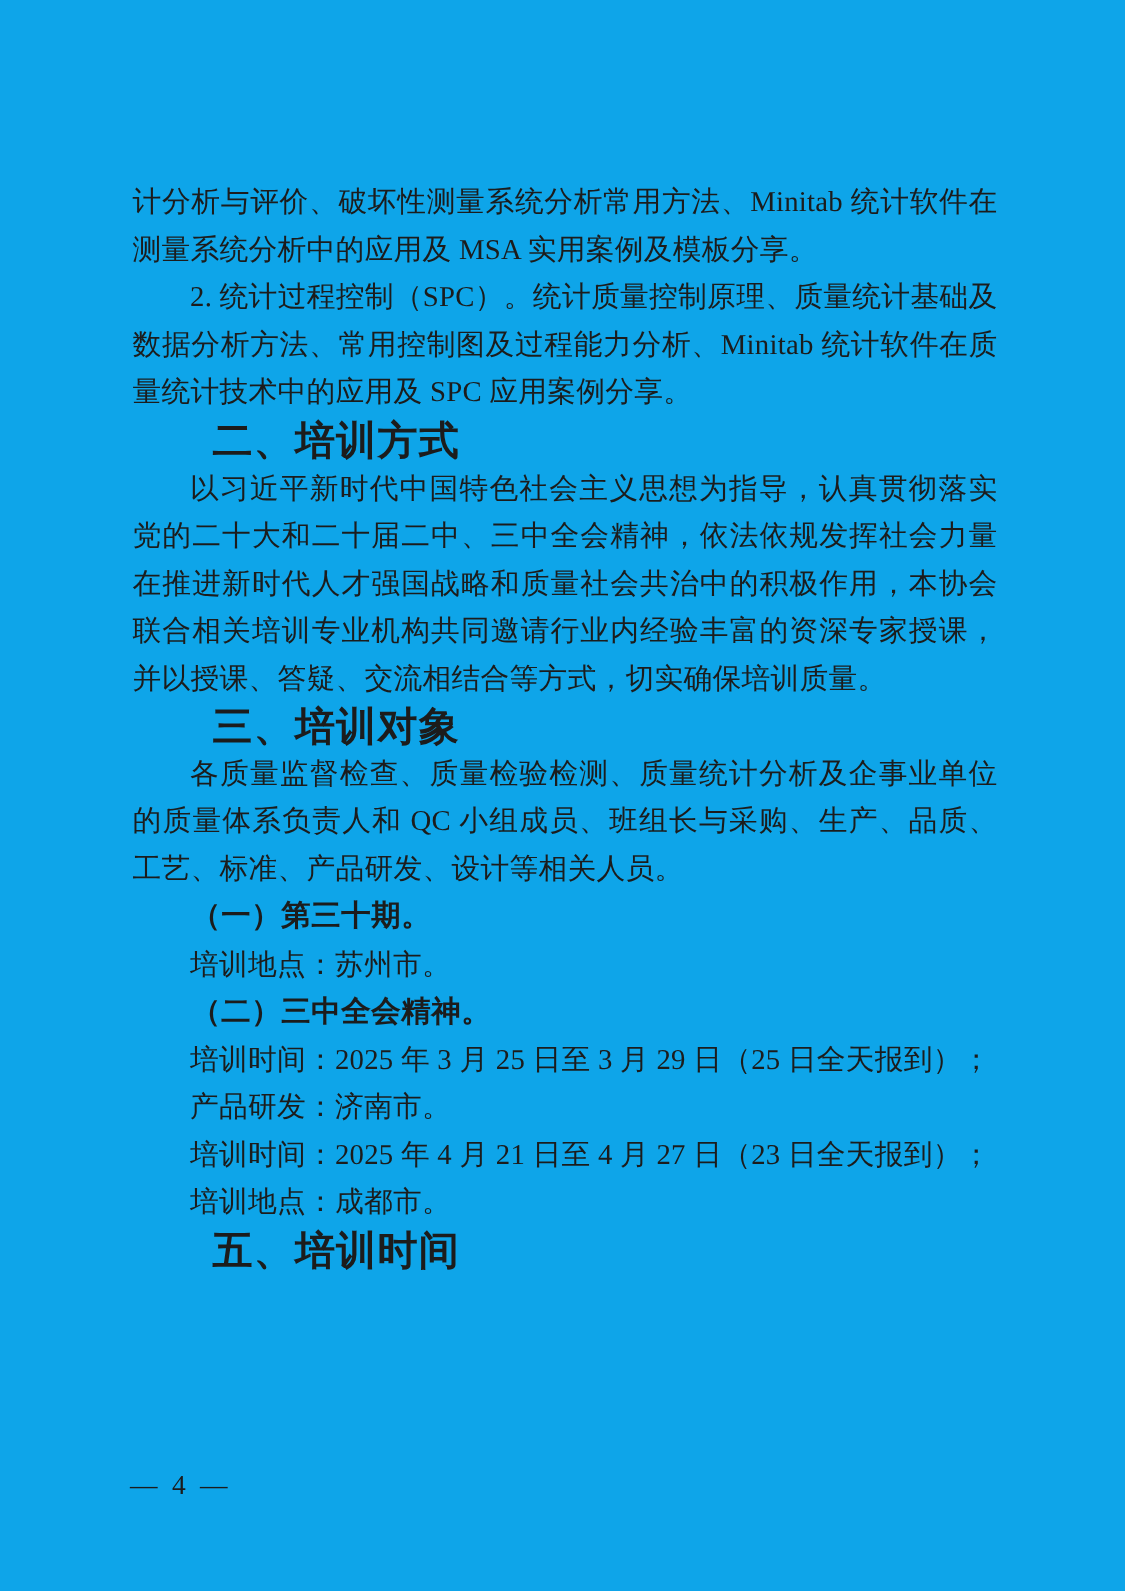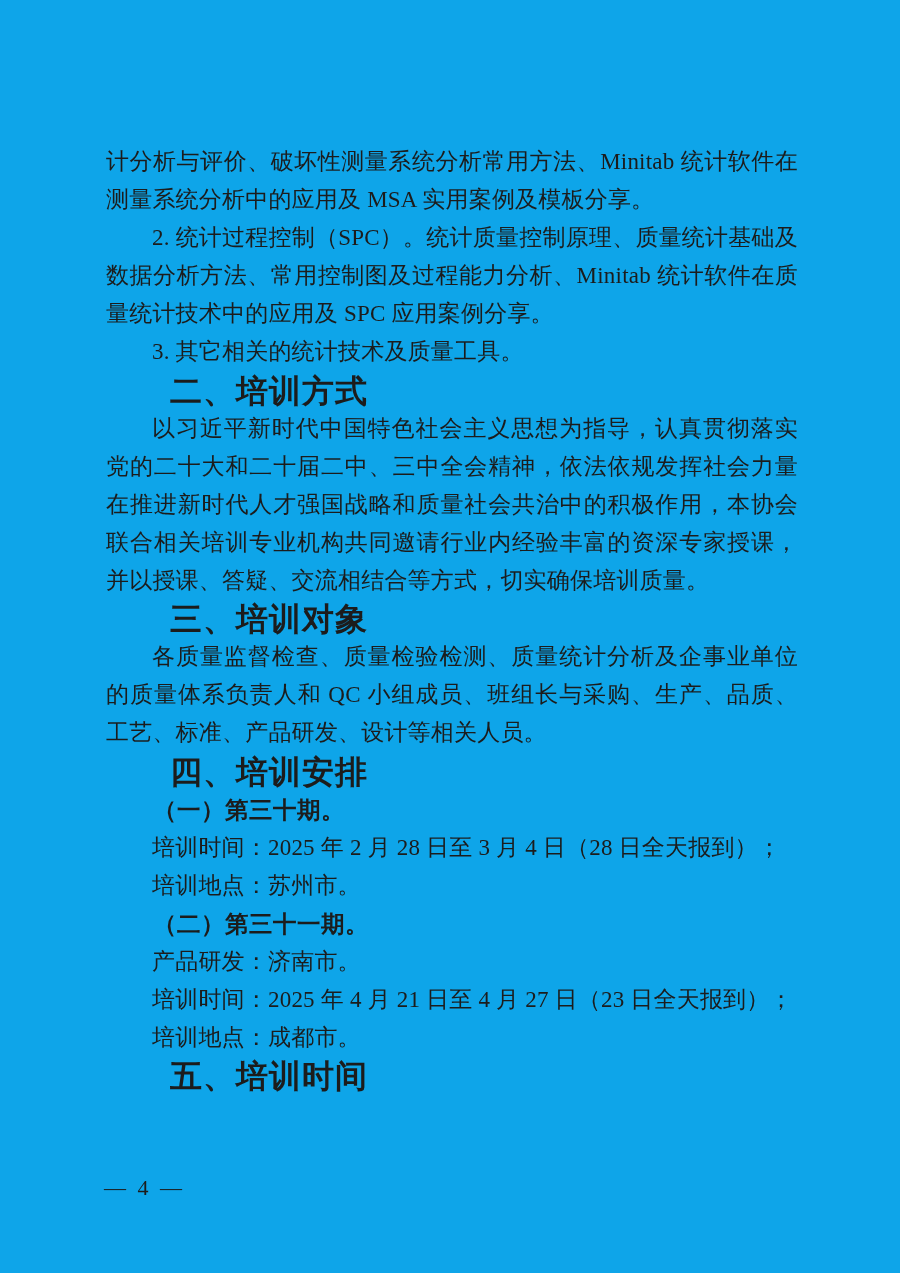--- a/index.html
+++ b/index.html
@@ -62,30 +62,28 @@
   }
 </style>
 </head>
 <body>
 
 <div class="page">
 
   <div class="doc-body">
     <p class="body">计分析与评价、破坏性测量系统分析常用方法、Minitab 统计软件在测量系统分析中的应用及 MSA 实用案例及模板分享。</p>
     <p class="body indent">2. 统计过程控制（SPC）。统计质量控制原理、质量统计基础及数据分析方法、常用控制图及过程能力分析、Minitab 统计软件在质量统计技术中的应用及 SPC 应用案例分享。</p>
-    <p class="body indent">3. 其它相关的统计技术及质量工具。</p>
     <h2 class="heading">二、培训方式</h2>
     <p class="body indent">以习近平新时代中国特色社会主义思想为指导，认真贯彻落实党的二十大和二十届二中、三中全会精神，依法依规发挥社会力量在推进新时代人才强国战略和质量社会共治中的积极作用，本协会联合相关培训专业机构共同邀请行业内经验丰富的资深专家授课，并以授课、答疑、交流相结合等方式，切实确保培训质量。</p>
     <h2 class="heading">三、培训对象</h2>
     <p class="body indent">各质量监督检查、质量检验检测、质量统计分析及企事业单位的质量体系负责人和 QC 小组成员、班组长与采购、生产、品质、工艺、标准、产品研发、设计等相关人员。</p>
-    <h2 class="heading">四、培训安排</h2>
     <h3 class="subheading">（一）第三十期。</h3>
-    <p class="body indent">培训时间：2025 年 2 月 28 日至 3 月 4 日（28 日全天报到）；</p>
     <p class="body indent">培训地点：苏州市。</p>
-    <h3 class="subheading">（二）第三十一期。</h3>
+    <h3 class="subheading">（二）三中全会精神。</h3>
+    <p class="body indent">培训时间：2025 年 3 月 25 日至 3 月 29 日（25 日全天报到）；</p>
     <p class="body indent">产品研发：济南市。</p>
     <p class="body indent">培训时间：2025 年 4 月 21 日至 4 月 27 日（23 日全天报到）；</p>
     <p class="body indent">培训地点：成都市。</p>
     <h2 class="heading">五、培训时间</h2>
   </div>
 
   <div class="footer">— 4 —</div>
 
 </div>
 

